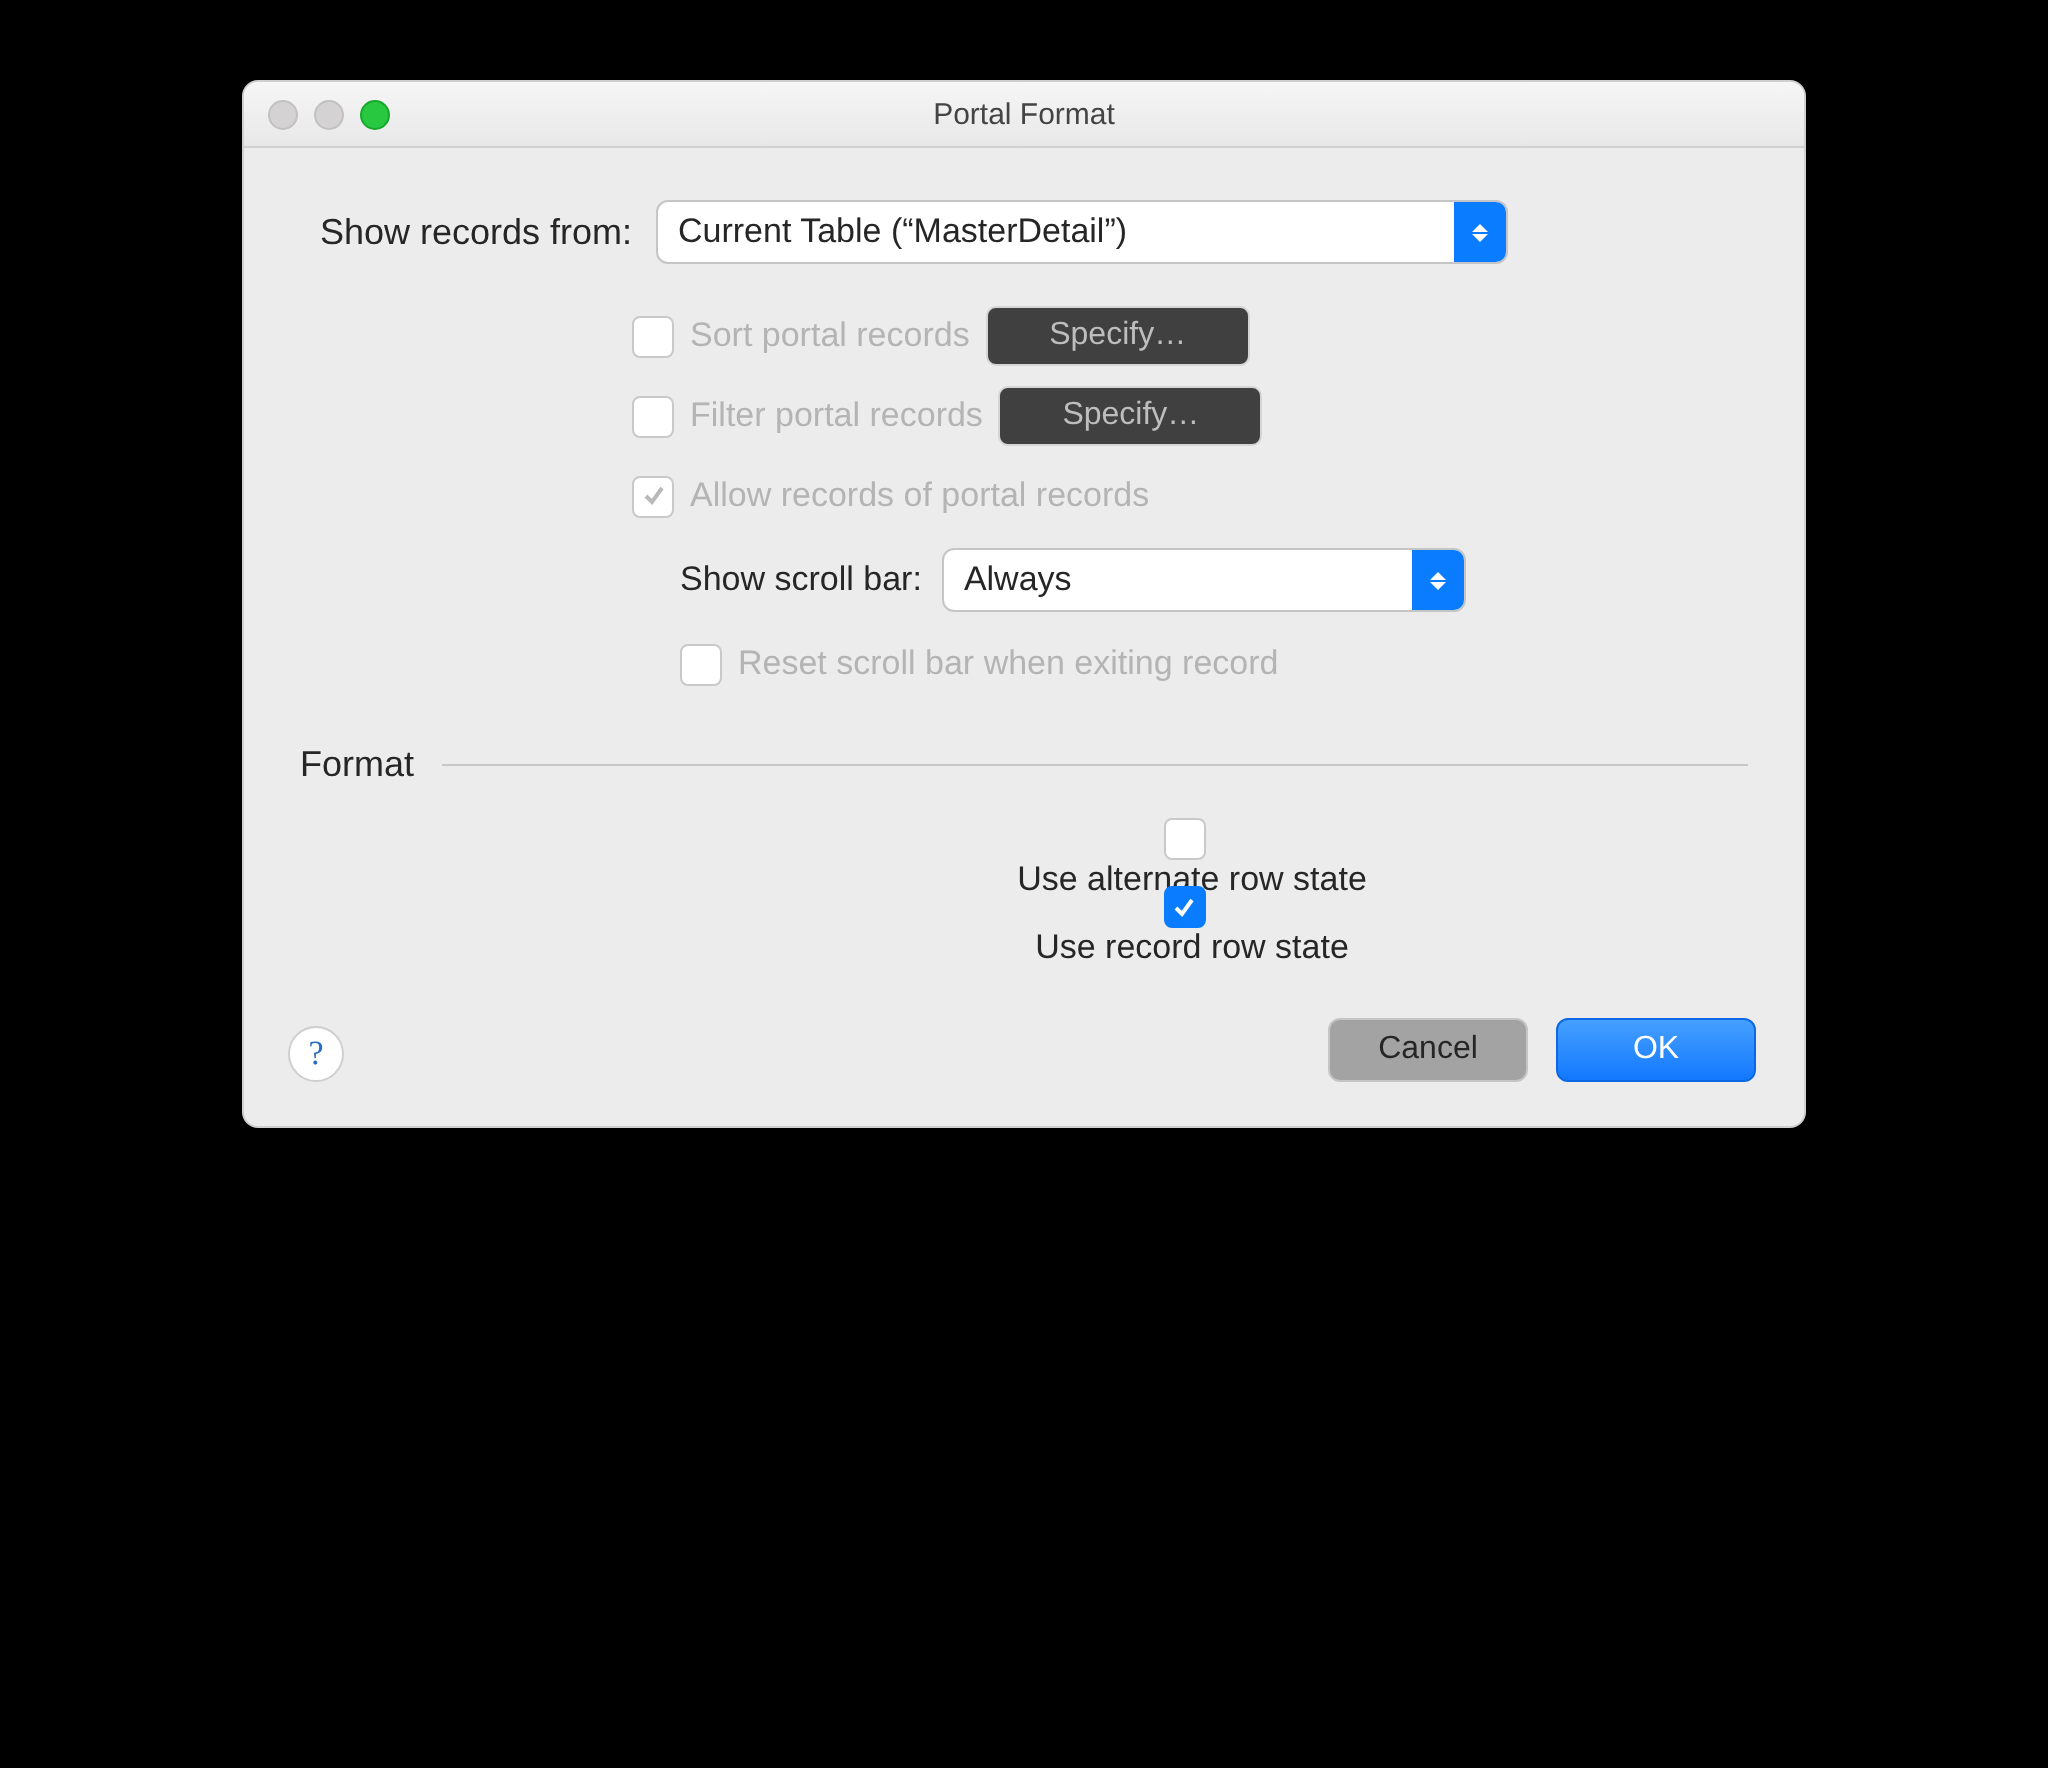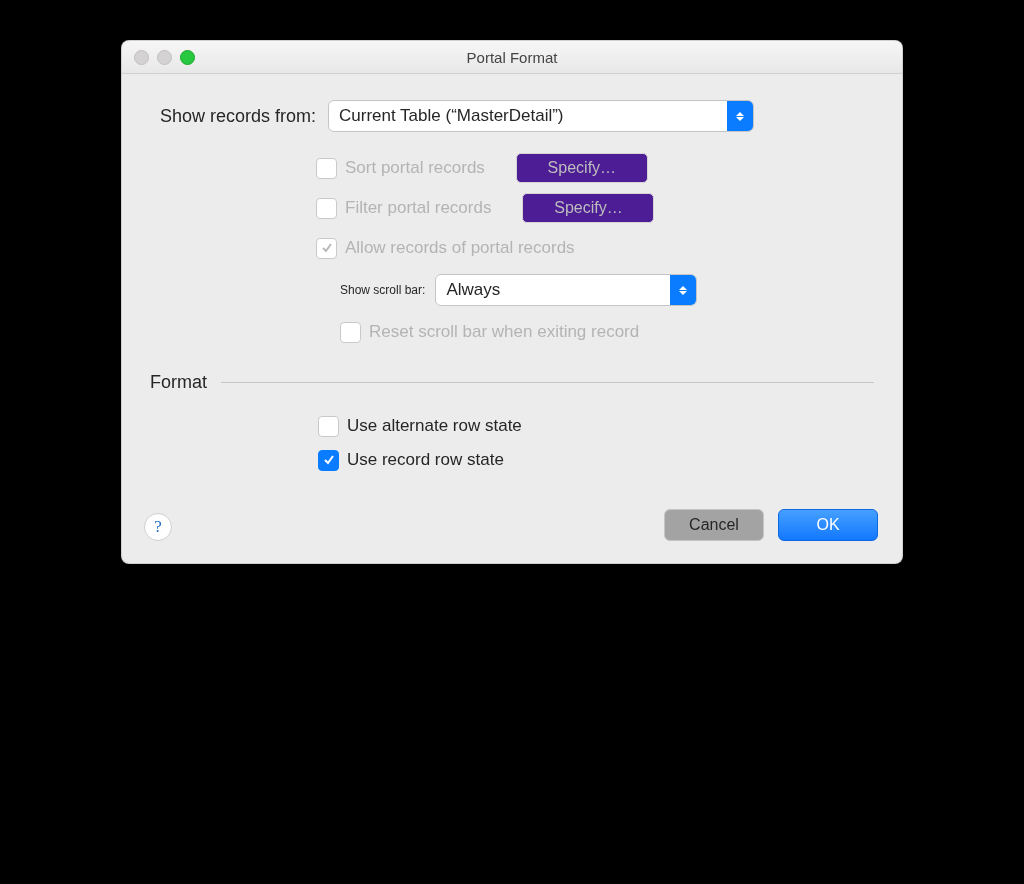--- a/index.html
+++ b/index.html
@@ -64,44 +64,44 @@
   .cb{
     width:19px;height:19px;border:1px solid #c9c9c9;border-radius:4px;background:#fff;
     margin-right:8px;flex:0 0 auto;display:flex;align-items:center;justify-content:center;
   }
   .cb.ck-disabled svg path{stroke:#b9b9b9;}
   .cb.ck-blue{background:#0a7cff;border-color:#0a7cff;}
   .cb.ck-blue svg path{stroke:#fff;}
   .cb svg{width:14px;height:14px;}
   .opt-label{font-size:17px;}
   .btn-spec{
-    margin-left:31px;width:130px;height:28px;border:1px solid #d5d5d5;background:#4c1d95;
+    margin-left:8px;width:130px;height:28px;border:1px solid #d5d5d5;background:#404040;
     border-radius:5px;display:flex;align-items:center;justify-content:center;
     font-size:16px;color:#bdbdbd;
   }
   .sub-row{display:flex;align-items:center;margin-left:24px;}
   .scroll-row{display:flex;align-items:center;height:44px;}
-  .scroll-row .lbl{margin-right:10px;margin-left:24px;font-size:12px;text-align:right;}
+  .scroll-row .lbl{margin-right:10px;margin-left:24px;font-size:17px;text-align:right;}
   .section{margin-top:20px;display:flex;align-items:center;}
   .section .sec-lbl{font-size:18px;margin-right:14px;}
   .section .line{flex:1;height:1px;background:#c7c7c7;}
   .fmt{margin-top:22px;display:flex;align-items:center;justify-content:flex-start;padding-left:138px;}
   .fmt .f-lbl{font-size:17px;margin-right:10px;}
   .numbox{
     width:48px;height:26px;border:1px solid #c3c3c3;background:#fff;border-radius:3px;
     display:flex;align-items:center;justify-content:flex-start;padding-left:6px;font-size:17px;
   }
   .numbox.disabled{color:#bdbdbd;}
   .numbox.focus{
     outline:4px solid #a9cdf3;border-color:#6f9fd8;border-radius:3px;
   }
   .numbox.focus span{background:#b6d6fc;padding:0 2px;}
   .fmt-gap{width:40px;}
   .fmt-cb-block{margin-top:16px;padding-left:168px;}
-  .fmt-cb-block .opt-row{height:34px;}
+  .fmt-cb-block .opt-row{height:34px;flex-direction:column;}
   .footer{
     display:flex;align-items:center;justify-content:flex-end;
     padding:14px 24px 22px 24px;gap:14px;position:relative;
   }
   .help{
     position:absolute;left:22px;bottom:22px;width:26px;height:26px;border:1px solid #cfcfcf;
     border-radius:50%;background:#fff;display:flex;align-items:center;justify-content:center;
     color:#2a6cbf;font-size:17px;font-family:Georgia,serif;
   }
   .btn{

